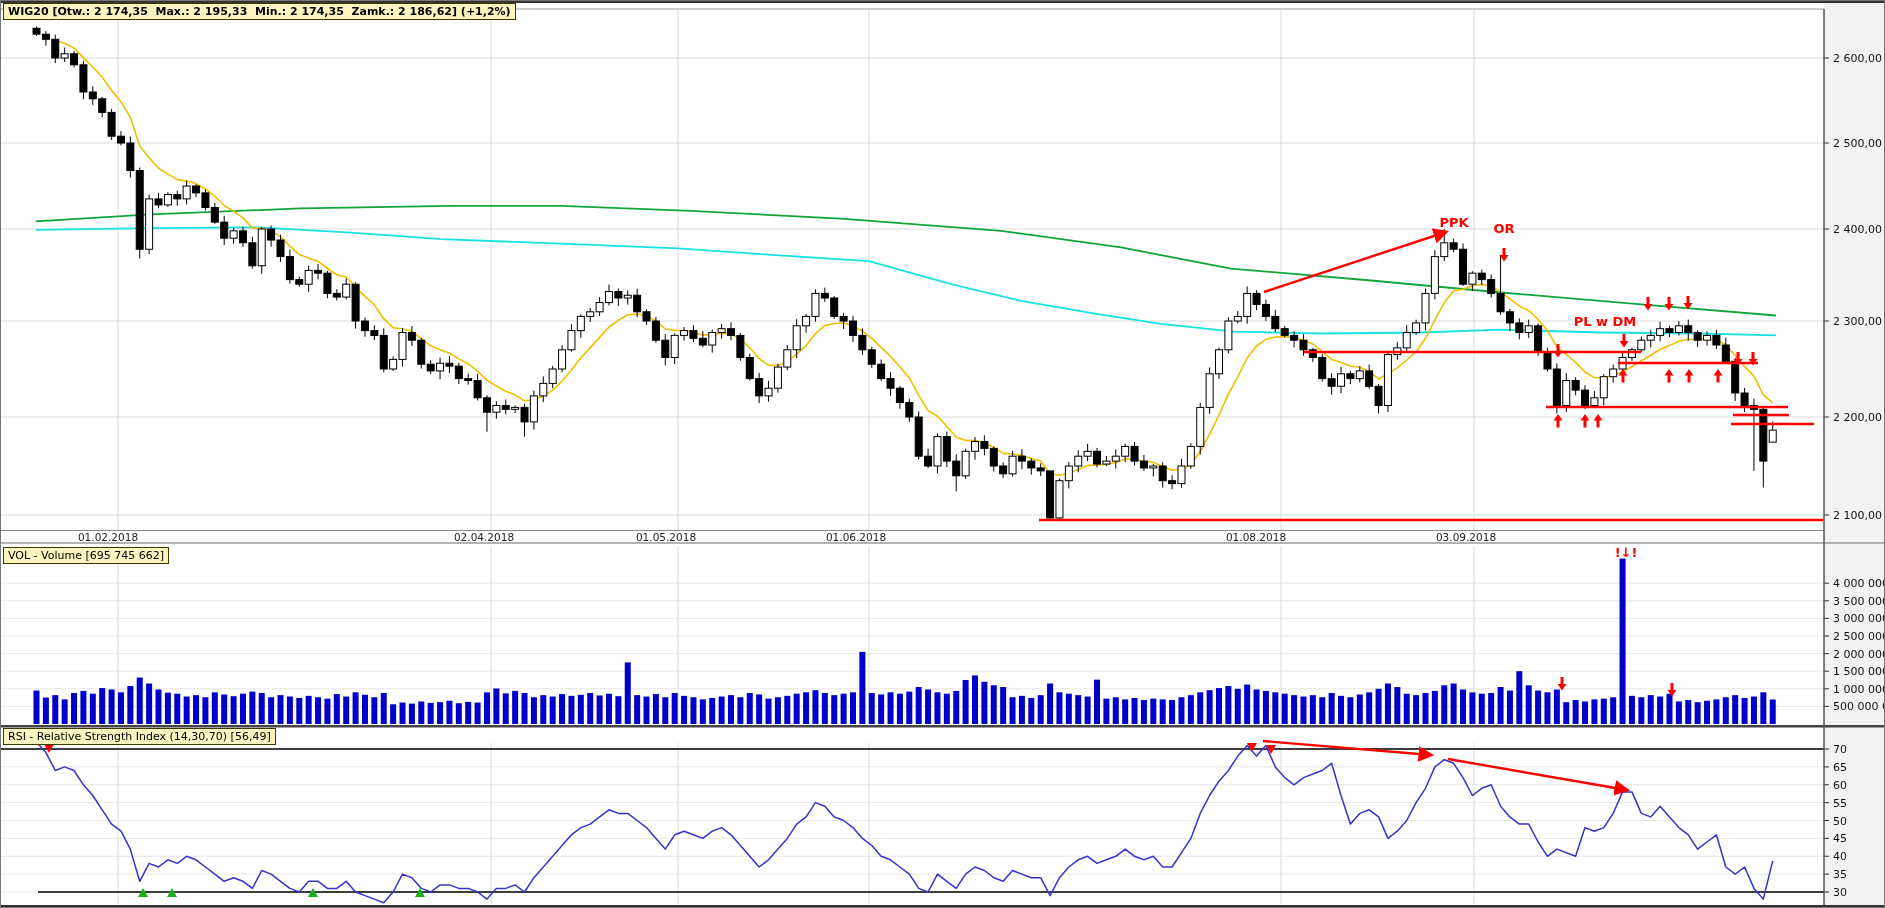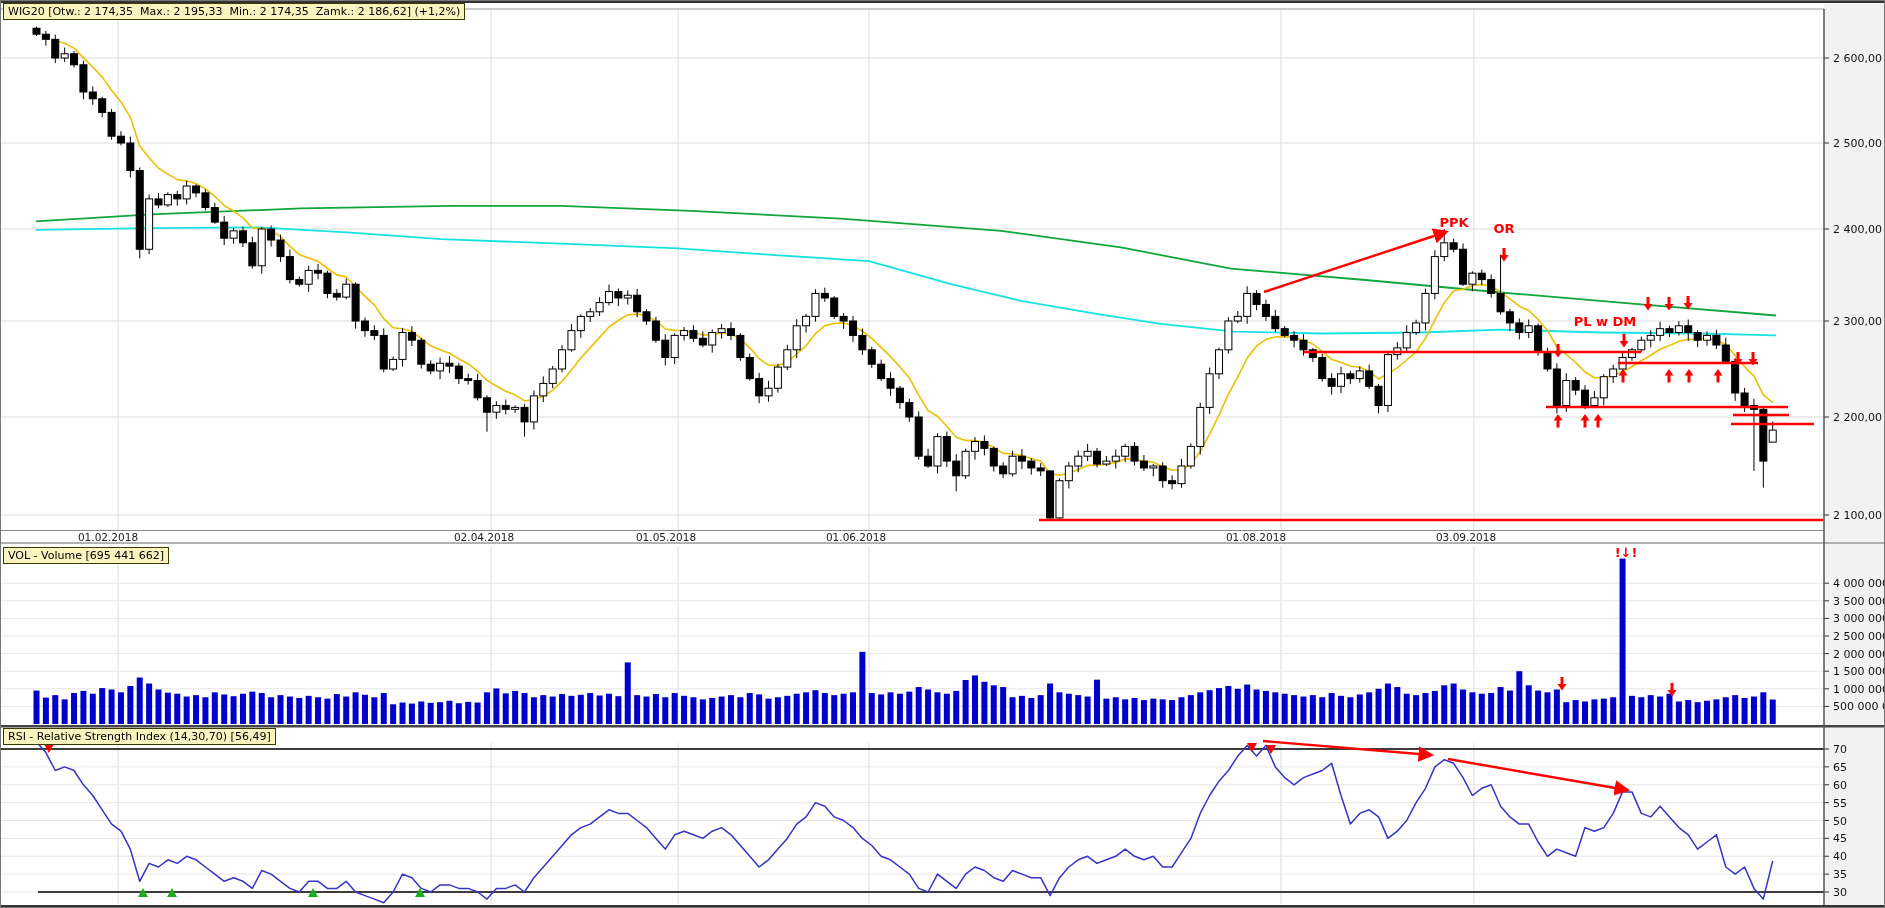--- a/index.html
+++ b/index.html
@@ -1,20 +1,20 @@
 <!DOCTYPE html>
 <html><head>
 <meta charset="utf-8">
 <style>
   html,body{margin:0;padding:0;background:#e8e8e8;font-family:"DejaVu Sans",sans-serif;}
   #app{position:relative;width:1885px;height:908px;background:#ffffff;border:1px solid #777;box-sizing:border-box;overflow:hidden;}
   #chart{position:absolute;left:0;top:0;}
   .lblbox{position:absolute;background:#FCF4BF;border:1px solid #3a3a00;color:#000;
           font-size:11px;line-height:13px;padding:1px 4px;white-space:pre;z-index:5;}
-  #title-box{left:2px;top:2px;}
+  #title-box{left:2px;top:2px;font-weight:bold;}
   #vol-box{left:2px;top:546px;}
   #rsi-box{left:2px;top:727px;}
 </style>
 </head>
 <body>
 
 <div id="app">
   <svg id="chart" width="1885" height="908" viewBox="0 0 1885 908" xmlns="http://www.w3.org/2000/svg">
       <defs>
         <marker id="ah" viewBox="0 0 10 10" refX="8" refY="5" markerWidth="6.5" markerHeight="6.5" orient="auto">
@@ -737,15 +737,15 @@
       <polygon points="166,896 176,896 171,887" fill="#1BAE1B"></polygon>
       <polygon points="307,896 317,896 312,887" fill="#1BAE1B"></polygon>
       <polygon points="414,896 424,896 419,887" fill="#1BAE1B"></polygon>
       <text x="1453" y="226" font-size="13" fill="#FF0000" text-anchor="middle" font-family="DejaVu Sans, sans-serif" font-weight="bold">PPK</text>
       <text x="1503" y="232" font-size="13" fill="#FF0000" text-anchor="middle" font-family="DejaVu Sans, sans-serif" font-weight="bold">OR</text>
       <text x="1604" y="325" font-size="13" fill="#FF0000" text-anchor="middle" font-family="DejaVu Sans, sans-serif" font-weight="bold">PL w DM</text>
       <text x="1625" y="556" font-size="13" fill="#FF0000" text-anchor="middle" font-family="DejaVu Sans, sans-serif" font-weight="bold">!↓!</text>
     </svg>
 
   <div id="title-box" class="lblbox">WIG20 [Otw.: 2 174,35  Max.: 2 195,33  Min.: 2 174,35  Zamk.: 2 186,62] (+1,2%)</div>
-  <div id="vol-box" class="lblbox">VOL - Volume [695 441 662]</div>
+  <div id="vol-box" class="lblbox">VOL - Volume [695 745 662]</div>
   <div id="rsi-box" class="lblbox">RSI - Relative Strength Index (14,30,70) [56,49]</div>
 </div>
 
 </body></html>

